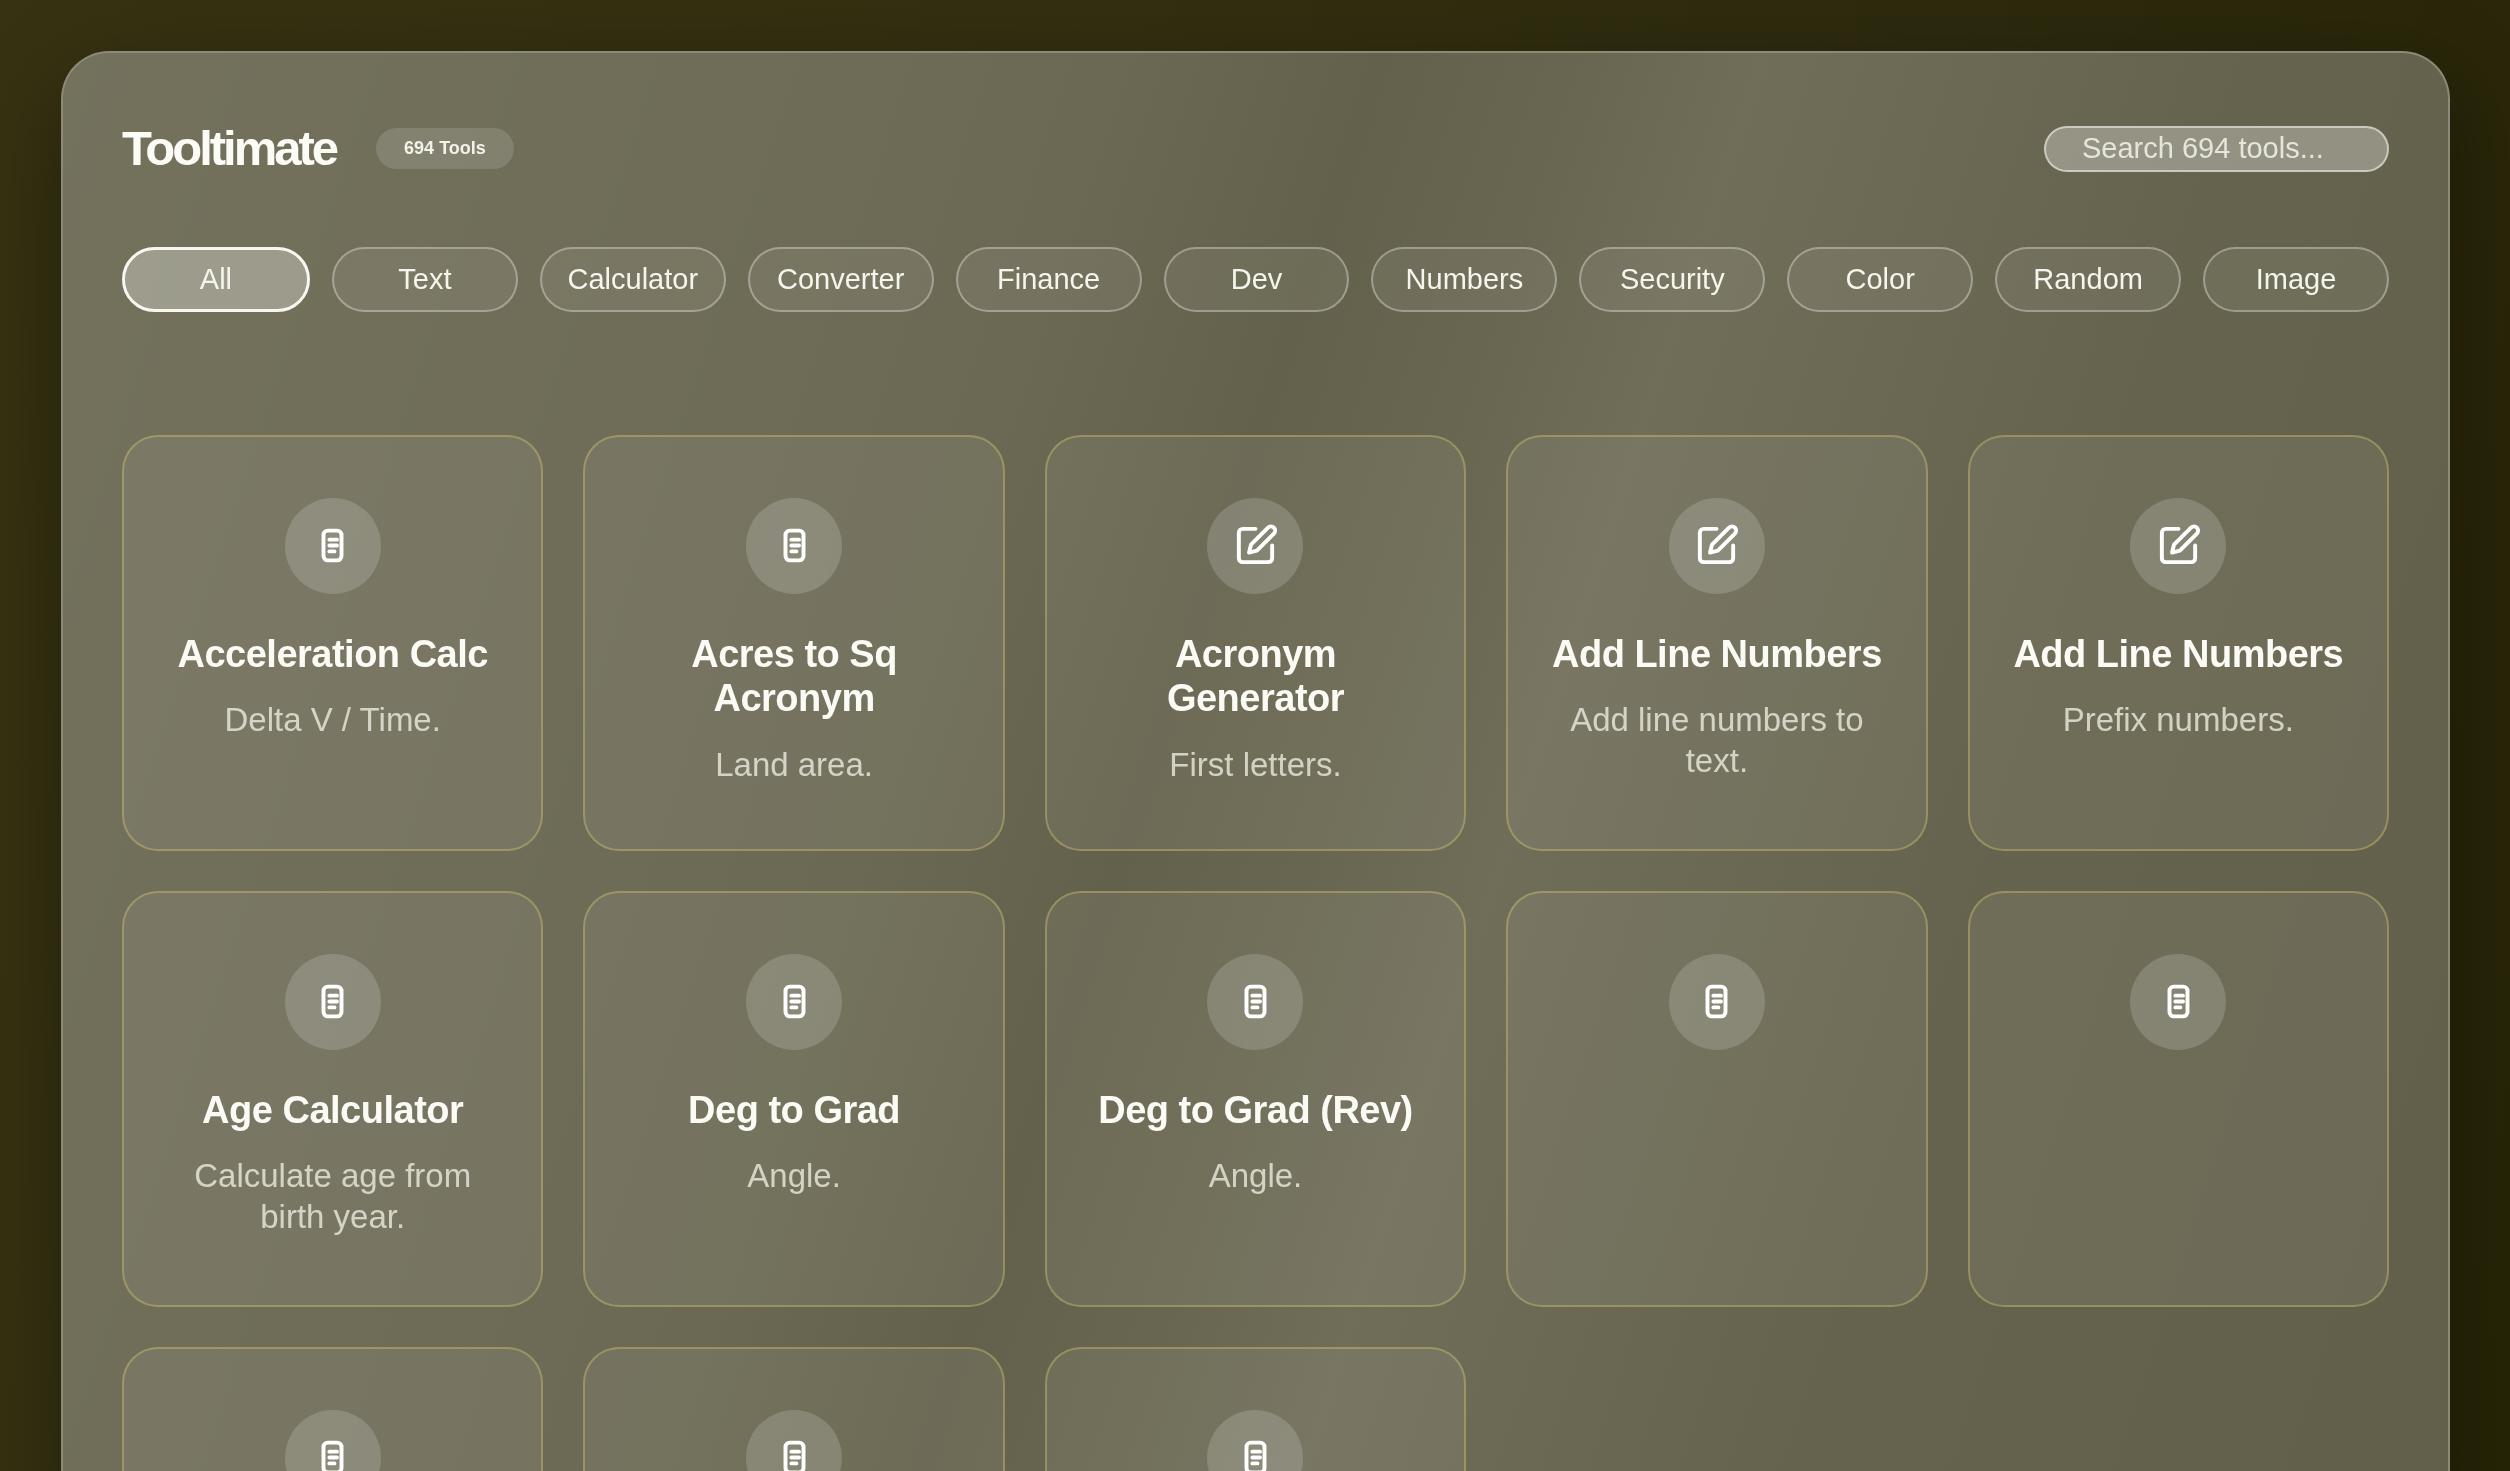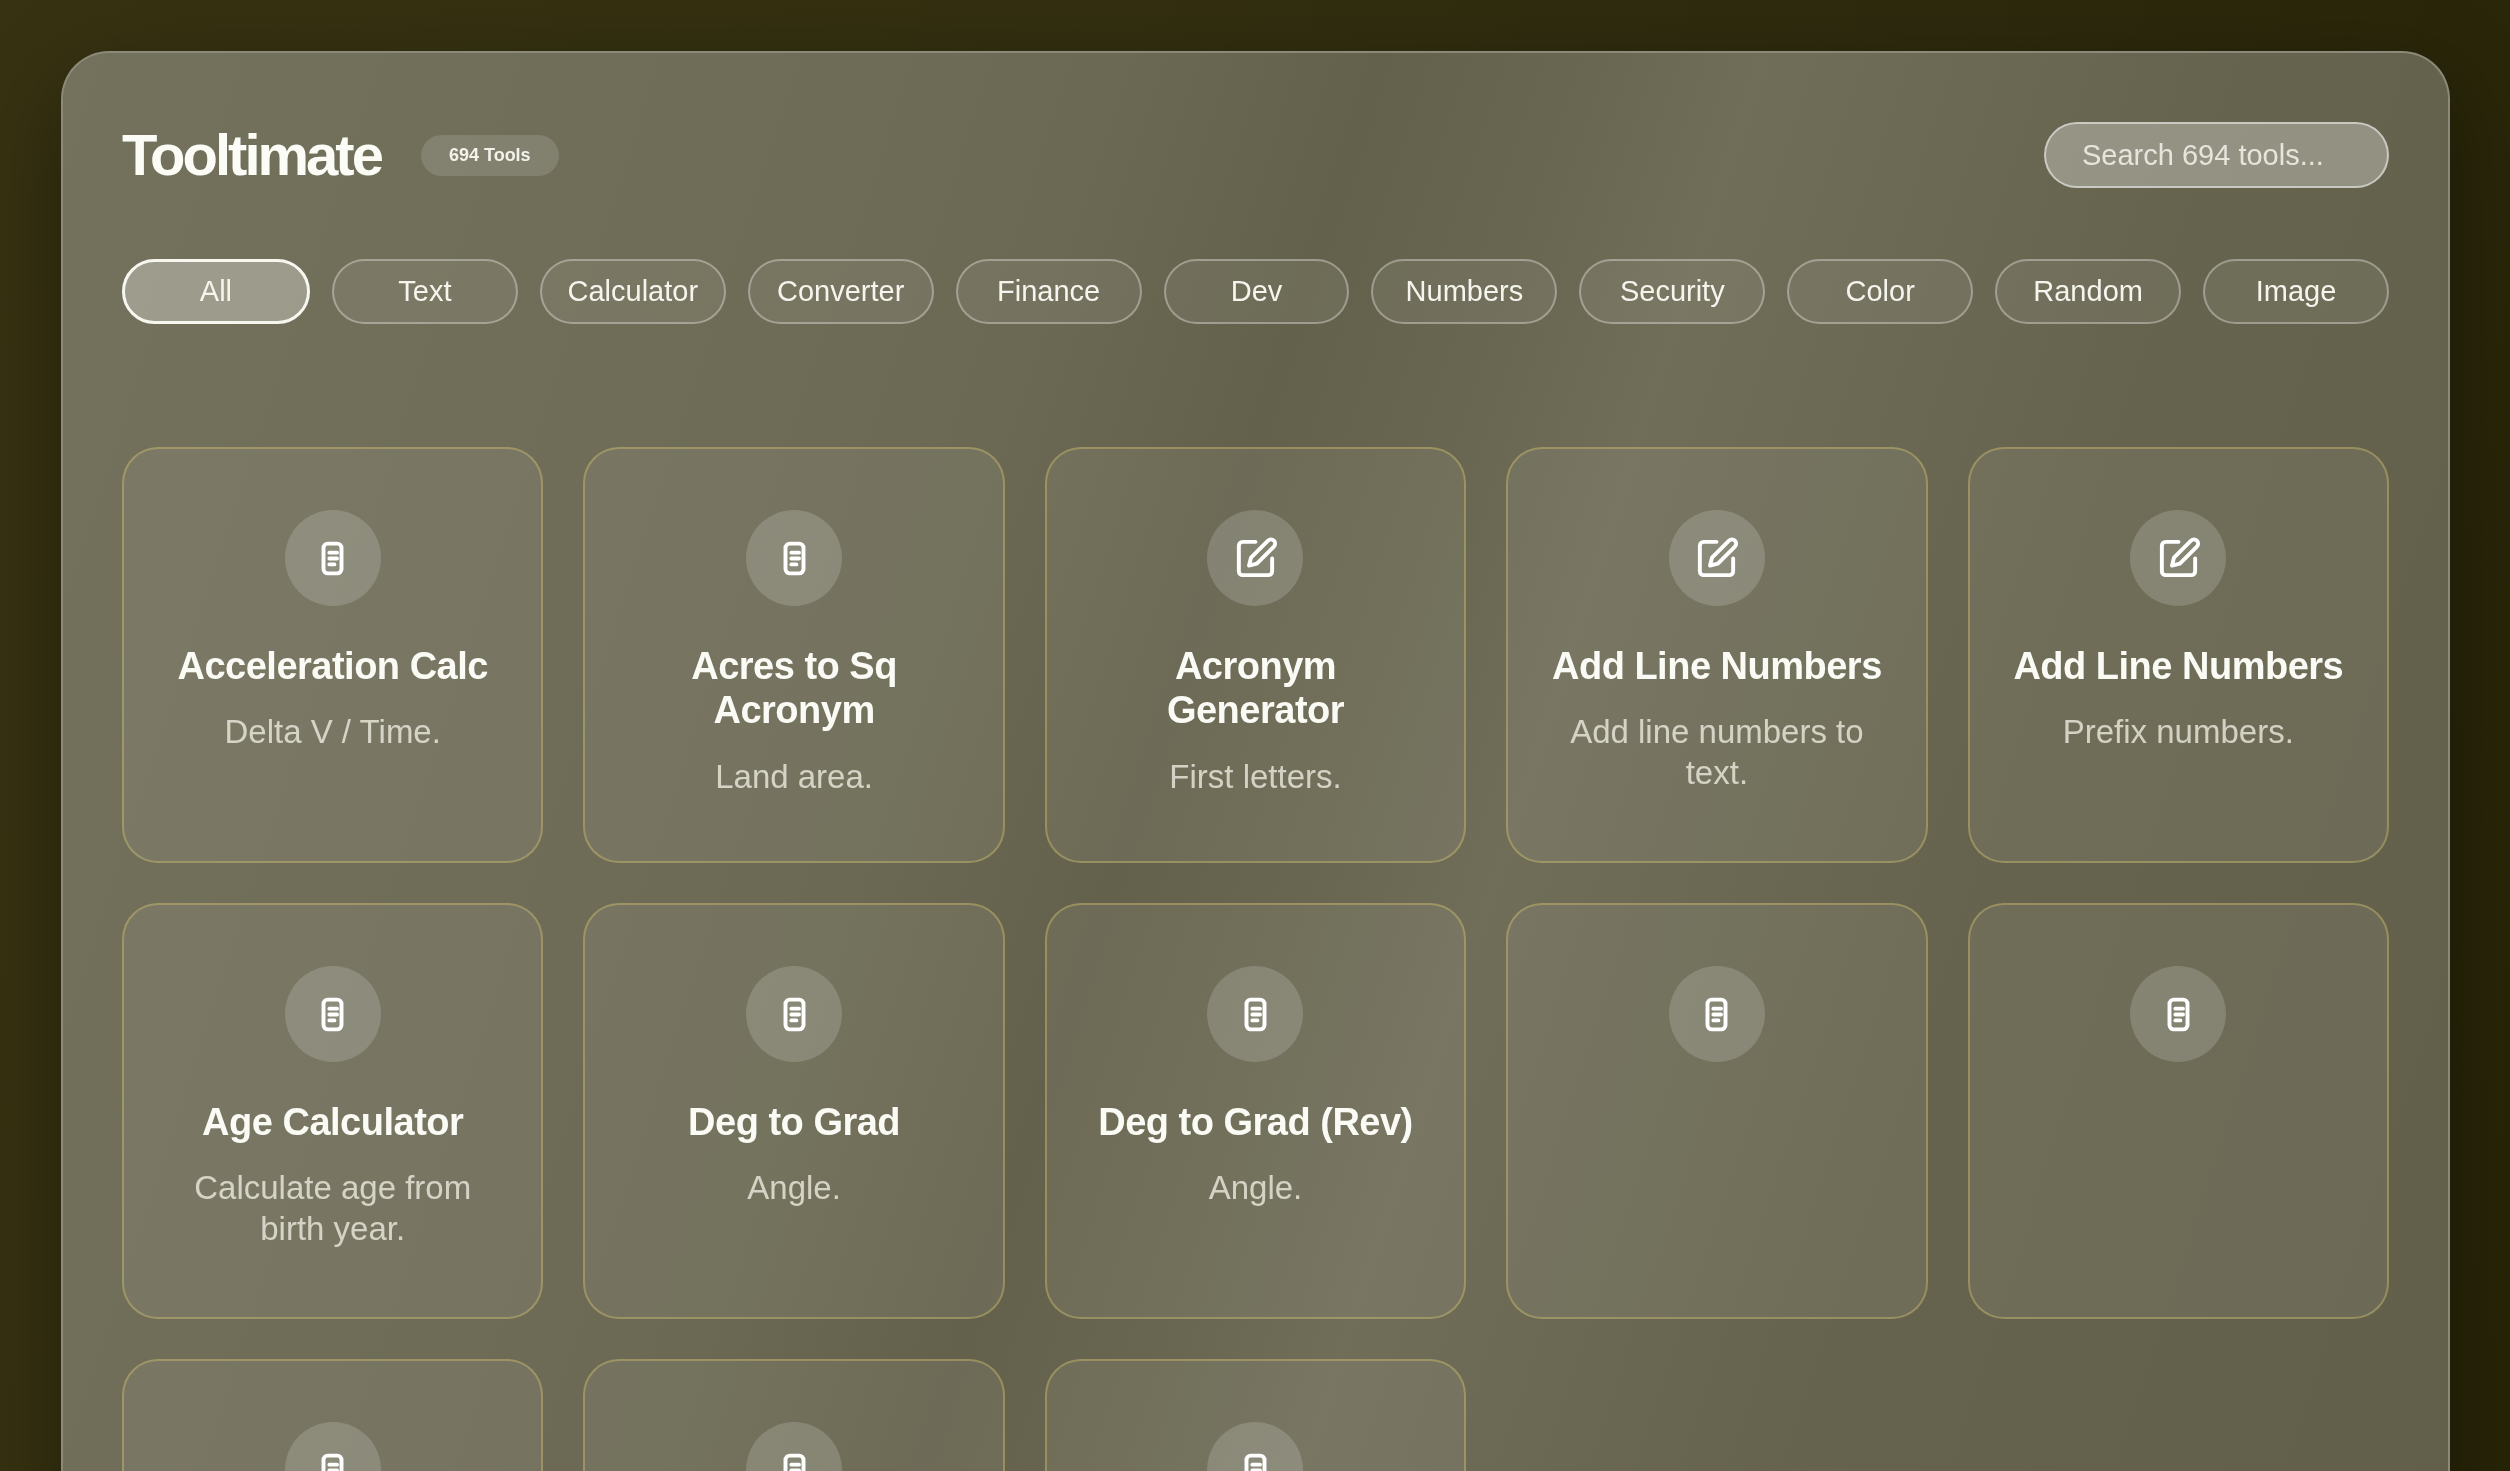--- a/index.html
+++ b/index.html
@@ -31,34 +31,34 @@
       rgba(255,255,255,0.03) 58%,
       rgba(30,28,8,0.07) 74%,
       rgba(30,28,8,0.13) 100%);
     pointer-events:none;
   }
   .panel > * { position:relative; z-index:1; }
 
   
   .header { display:flex; align-items:center; }
   .app-title {
-    font-size:58px; font-weight:700; letter-spacing:-3px;
+    font-size:49px; font-weight:700; letter-spacing:-3px;
     color:#fcfcf7; line-height:1.1;
   }
   .badge {
     margin-left:40px;
     background:rgba(255,255,255,0.13);
     border-radius:989px;
     padding:10px 28px;
     font-size:18px; font-weight:700; color:#f2f2ea;
     white-space:nowrap;
   }
   .search {
     margin-left:auto;
-    width:345px; height:66px;
+    width:345px; height:46px;
     border-radius:989px;
     border:2px solid rgba(255,255,255,0.5);
     background:rgba(255,255,255,0.30);
     color:#ffffff;
     font-size:29px;
     font-family:"Liberation Sans", sans-serif;
     padding:6px 36px;
     outline:none;
   }
   .search::placeholder { color:rgba(252,252,245,0.78); }

